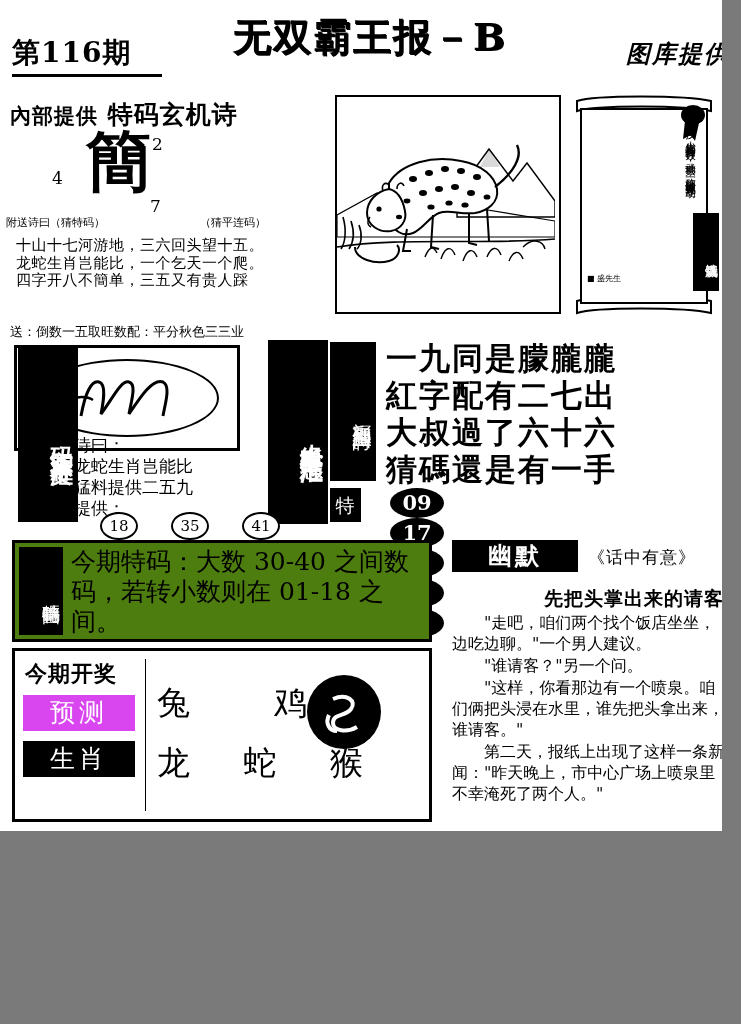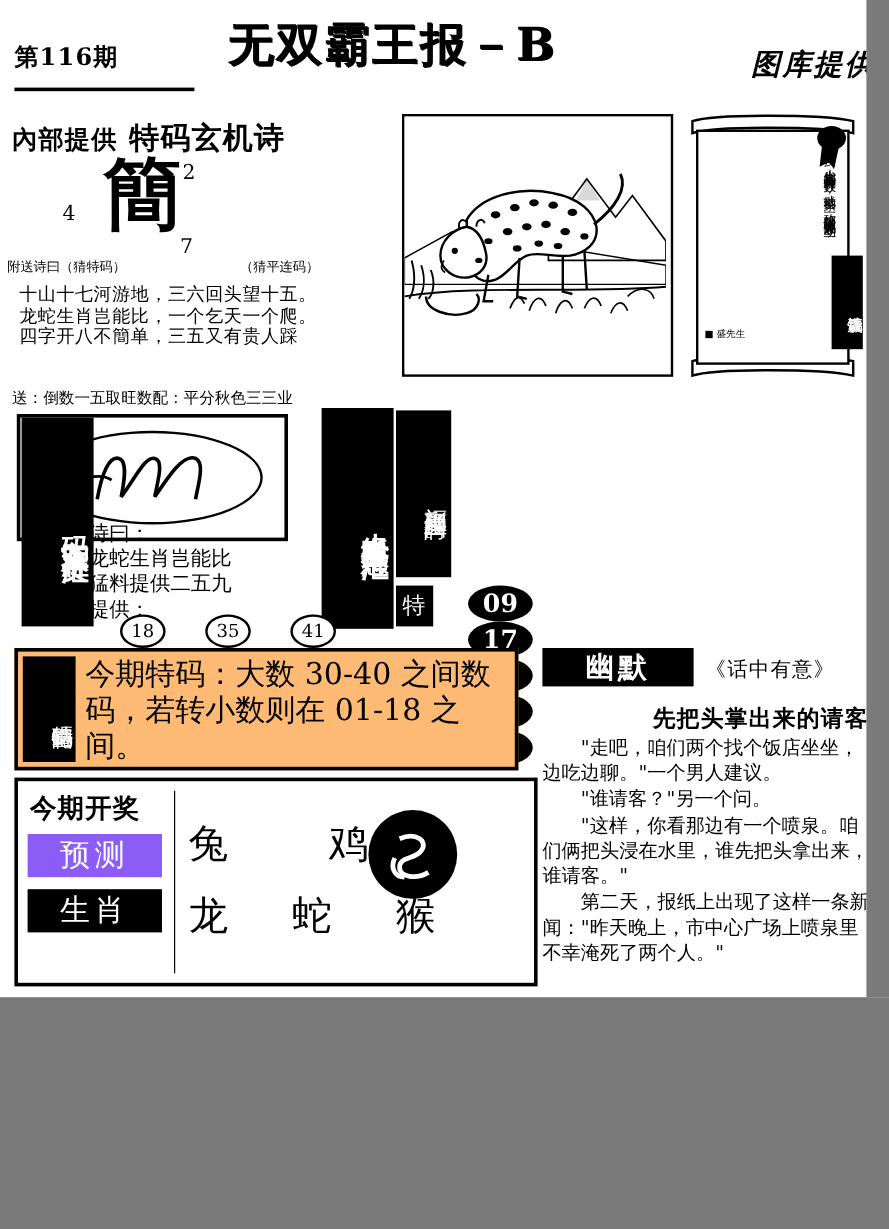--- a/index.html
+++ b/index.html
@@ -5,26 +5,26 @@
   html,body{margin:0;padding:0;background:#7a7a7a;}
   body{font-family:"Liberation Sans","DejaVu Sans",sans-serif;}
   #page{
     position:relative;width:741px;height:1024px;background:#ffffff;
     overflow:hidden;margin:0 auto;
   }
   .sheet{position:absolute;left:0;top:0;width:722px;height:831px;background:#fff;}
   
   .issue{
     position:absolute;left:12px;top:34px;width:150px;
-    font-family:"DejaVu Serif",serif;font-weight:bold;font-size:20px;
+    font-family:"DejaVu Serif",serif;font-weight:bold;font-size:28px;
     letter-spacing:1px;color:#000;
-    border-bottom:3px solid #000;padding-bottom:12px;
+    border-bottom:3px solid #000;padding-bottom:2px;
   }
   .masthead{
-    position:absolute;left:190px;top:12px;width:360px;text-align:left;
+    position:absolute;left:190px;top:12px;width:360px;text-align:center;
     font-family:"DejaVu Serif",serif;font-weight:bold;font-size:38px;
     letter-spacing:2px;color:#000;
     text-shadow:1px 1px 0 #000;
   }
   .provider{
     position:absolute;left:560px;top:38px;width:170px;text-align:right;
     font-family:"DejaVu Serif",serif;font-weight:bold;font-size:24px;
     letter-spacing:2px;color:#000;font-style:italic;
   }
   
@@ -128,44 +128,44 @@
     display:flex;justify-content:space-between;flex-direction:column;
   }
   .fc-ball{
     width:54px;height:30px;border-radius:50%;background:#000;color:#fff;
     font-family:"DejaVu Serif",serif;font-weight:bold;font-size:21px;
     text-align:center;line-height:30px;
   }
   
   .range-box{
     position:absolute;left:12px;top:540px;width:414px;height:96px;
-    border:3px solid #000;background:#fdba74;
+    border:3px solid #000;background:#4d7c0f;
   }
   .range-label{
     position:absolute;left:4px;top:4px;width:44px;height:86px;
     background:#000;color:#fff;font-family:"DejaVu Serif",serif;
     font-size:18px;writing-mode:vertical-rl;text-orientation:upright;
     text-align:center;padding-top:2px;letter-spacing:1px;
   }
   .range-text{
     position:absolute;left:56px;top:4px;width:348px;
     font-family:"DejaVu Serif",serif;font-size:25px;line-height:30px;
   }
   
   .draw-box{
     position:absolute;left:12px;top:648px;width:414px;height:168px;
-    border:3px solid #000;background:#fff;padding-left:16px;
+    border:3px solid #000;background:#fff;
   }
   .draw-title{
     position:absolute;left:10px;top:8px;font-family:"DejaVu Serif",serif;
     font-weight:bold;font-size:22px;letter-spacing:1px;
   }
   .pred-tag{
     position:absolute;left:8px;top:44px;width:112px;height:36px;
-    background:#8b5cf6;color:#fff;font-family:"DejaVu Serif",serif;
+    background:#d946ef;color:#fff;font-family:"DejaVu Serif",serif;
     font-size:25px;text-align:center;line-height:36px;letter-spacing:4px;
   }
   .zodiac-tag{
     position:absolute;left:8px;top:90px;width:112px;height:36px;
     background:#000;color:#fff;font-family:"DejaVu Serif",serif;
     font-size:25px;text-align:center;line-height:36px;letter-spacing:4px;
   }
   .zdiv{position:absolute;left:130px;top:8px;width:1px;height:152px;background:#000;}
   .zodiacs-row1{
     position:absolute;left:142px;top:30px;width:150px;
@@ -333,20 +333,26 @@
       <div>提供：</div>
     </div>
     <div class="balls">
       <div class="ball">18</div>
       <div class="ball">35</div>
       <div class="ball">41</div>
     </div>
 
     <div class="fc-label">福彩聖經詩曰</div>
     <div class="fc-te">特碼</div>
+    <div class="fc-lines">
+      <div>一九同是朦朧朧</div>
+      <div>紅字配有二七出</div>
+      <div>大叔過了六十六</div>
+      <div>猜碼還是有一手</div>
+    </div>
     <div class="fc-balls">
       <div class="fc-ball">09</div>
       <div class="fc-ball">17</div>
       <div class="fc-ball">20</div>
       <div class="fc-ball">26</div>
       <div class="fc-ball">33</div>
     </div>
 
     <div class="range-box">
       <div class="range-label">特碼範圍</div>

